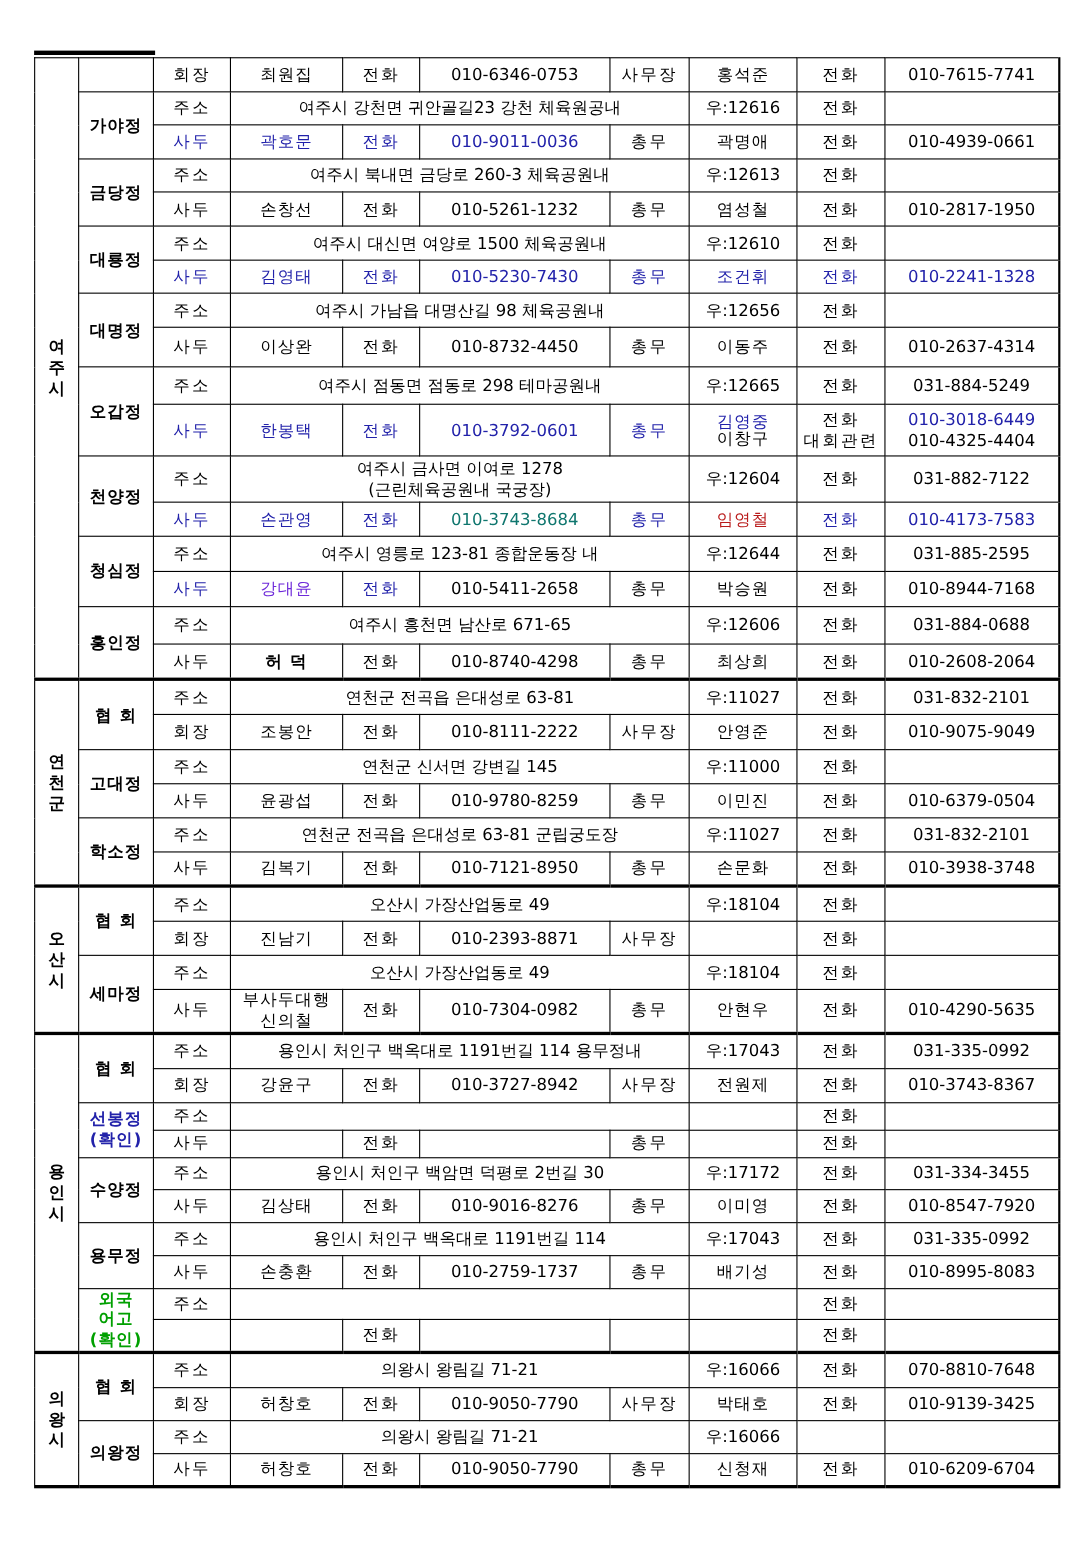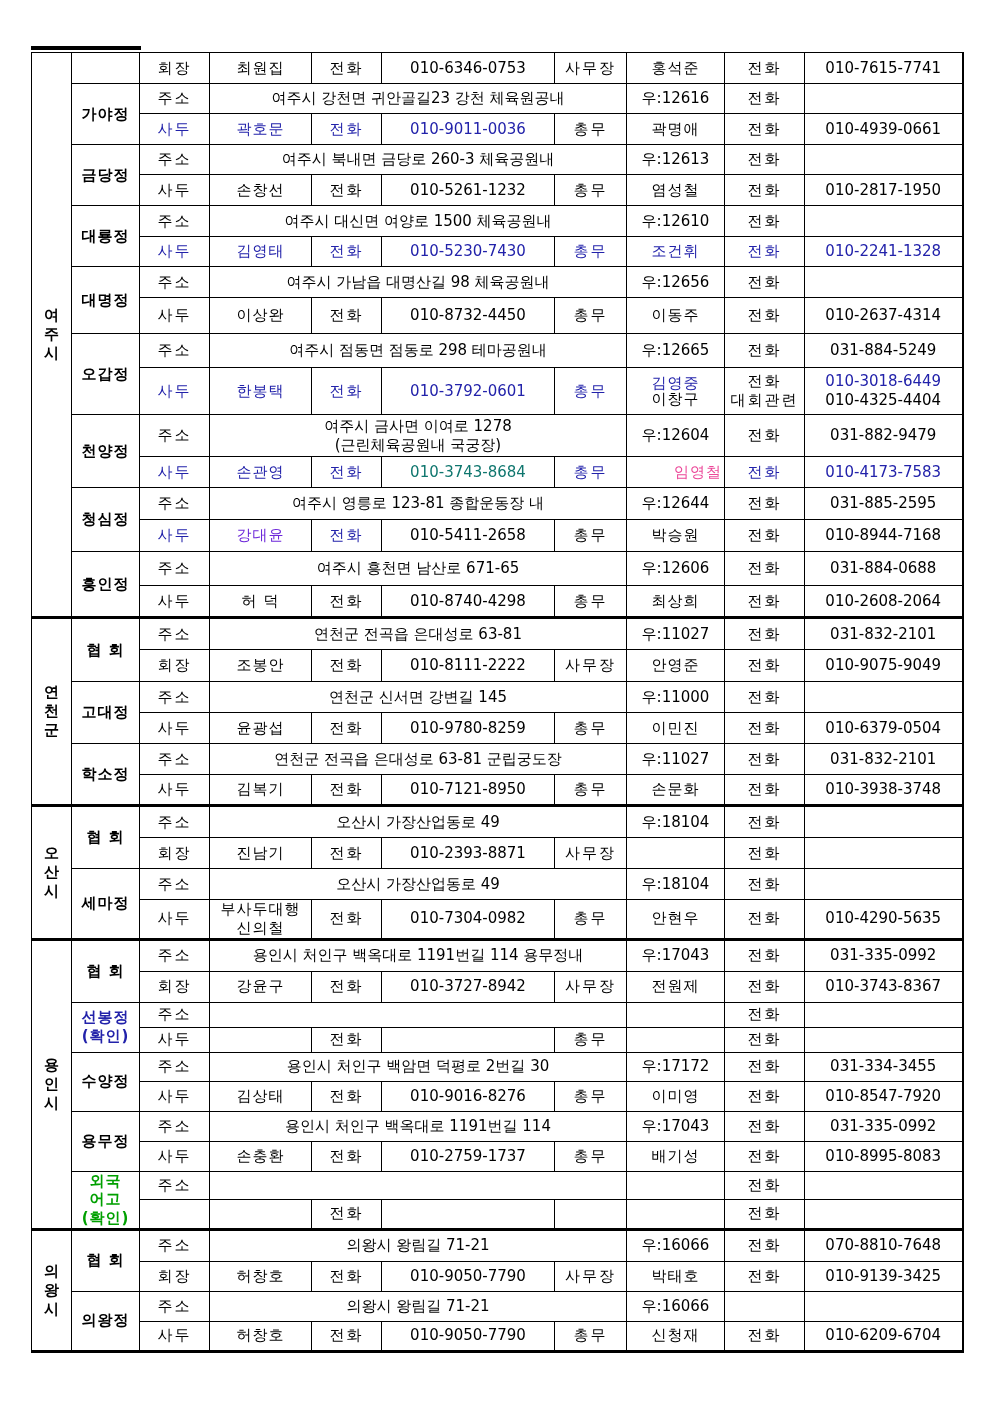--- a/index.html
+++ b/index.html
@@ -157,29 +157,29 @@
         </tr>
         <tr style="height: 42px;">
           <td class="club" rowspan="2">천양정</td>
           <td class="lbl">주소</td>
           <td class="addr" colspan="4">
             <div class="ln">여주시 금사면 이여로 1278</div>
             <div class="ln">(근린체육공원내 국궁장)</div>
           </td>
           <td class="postal">우:12604</td>
           <td class="lbl">전화</td>
-          <td class="ph2">031-882-9479</td>
+          <td class="ph2">031-882-7122</td>
         </tr>
         <tr style="height: 31px;">
           <td class="lbl" style="color: rgb(34, 34, 170);">사두</td>
           <td class="nm" style="color: rgb(34, 34, 170);">손관영</td>
           <td class="lbl" style="color: rgb(34, 34, 170);">전화</td>
           <td class="ph1" style="color: #0f766e;">010-3743-8684</td>
           <td class="lbl" style="color: rgb(34, 34, 170);">총무</td>
-          <td class="nm" style="color: #ec4899; text-align: right;">임영철</td>
+          <td class="nm" style="color: #b91c1c;">임영철</td>
           <td class="lbl" style="color: rgb(34, 34, 170);">전화</td>
           <td class="ph2" style="color: rgb(34, 34, 170);">010-4173-7583</td>
         </tr>
         <tr style="height: 32px;">
           <td class="club" rowspan="2">청심정</td>
           <td class="lbl">주소</td>
           <td class="addr" colspan="4">여주시 영릉로 123-81 종합운동장 내</td>
           <td class="postal">우:12644</td>
           <td class="lbl">전화</td>
           <td class="ph2">031-885-2595</td>
@@ -197,21 +197,21 @@
         <tr style="height: 34px;">
           <td class="club" rowspan="2" style="border-bottom: 3px solid rgb(0, 0, 0);">흥인정</td>
           <td class="lbl">주소</td>
           <td class="addr" colspan="4">여주시 흥천면 남산로 671-65</td>
           <td class="postal">우:12606</td>
           <td class="lbl">전화</td>
           <td class="ph2">031-884-0688</td>
         </tr>
         <tr style="height: 32px;">
           <td class="lbl" style="border-bottom: 3px solid rgb(0, 0, 0);">사두</td>
-          <td class="nm" style="border-bottom: 3px solid rgb(0, 0, 0);">허  덕</td>
+          <td class="nm" style="border-bottom: 3px solid rgb(0, 0, 0); font-weight: bold;">허  덕</td>
           <td class="lbl" style="border-bottom: 3px solid rgb(0, 0, 0);">전화</td>
           <td class="ph1" style="border-bottom: 3px solid rgb(0, 0, 0);">010-8740-4298</td>
           <td class="lbl" style="border-bottom: 3px solid rgb(0, 0, 0);">총무</td>
           <td class="nm" style="border-bottom: 3px solid rgb(0, 0, 0);">최상희</td>
           <td class="lbl" style="border-bottom: 3px solid rgb(0, 0, 0);">전화</td>
           <td class="ph2" style="border-bottom: 3px solid rgb(0, 0, 0);">010-2608-2064</td>
         </tr>
         <tr style="height: 32px;">
           <td class="region" rowspan="6" style="border-bottom: 3px solid rgb(0, 0, 0);">
             <div class="ln">연</div>

